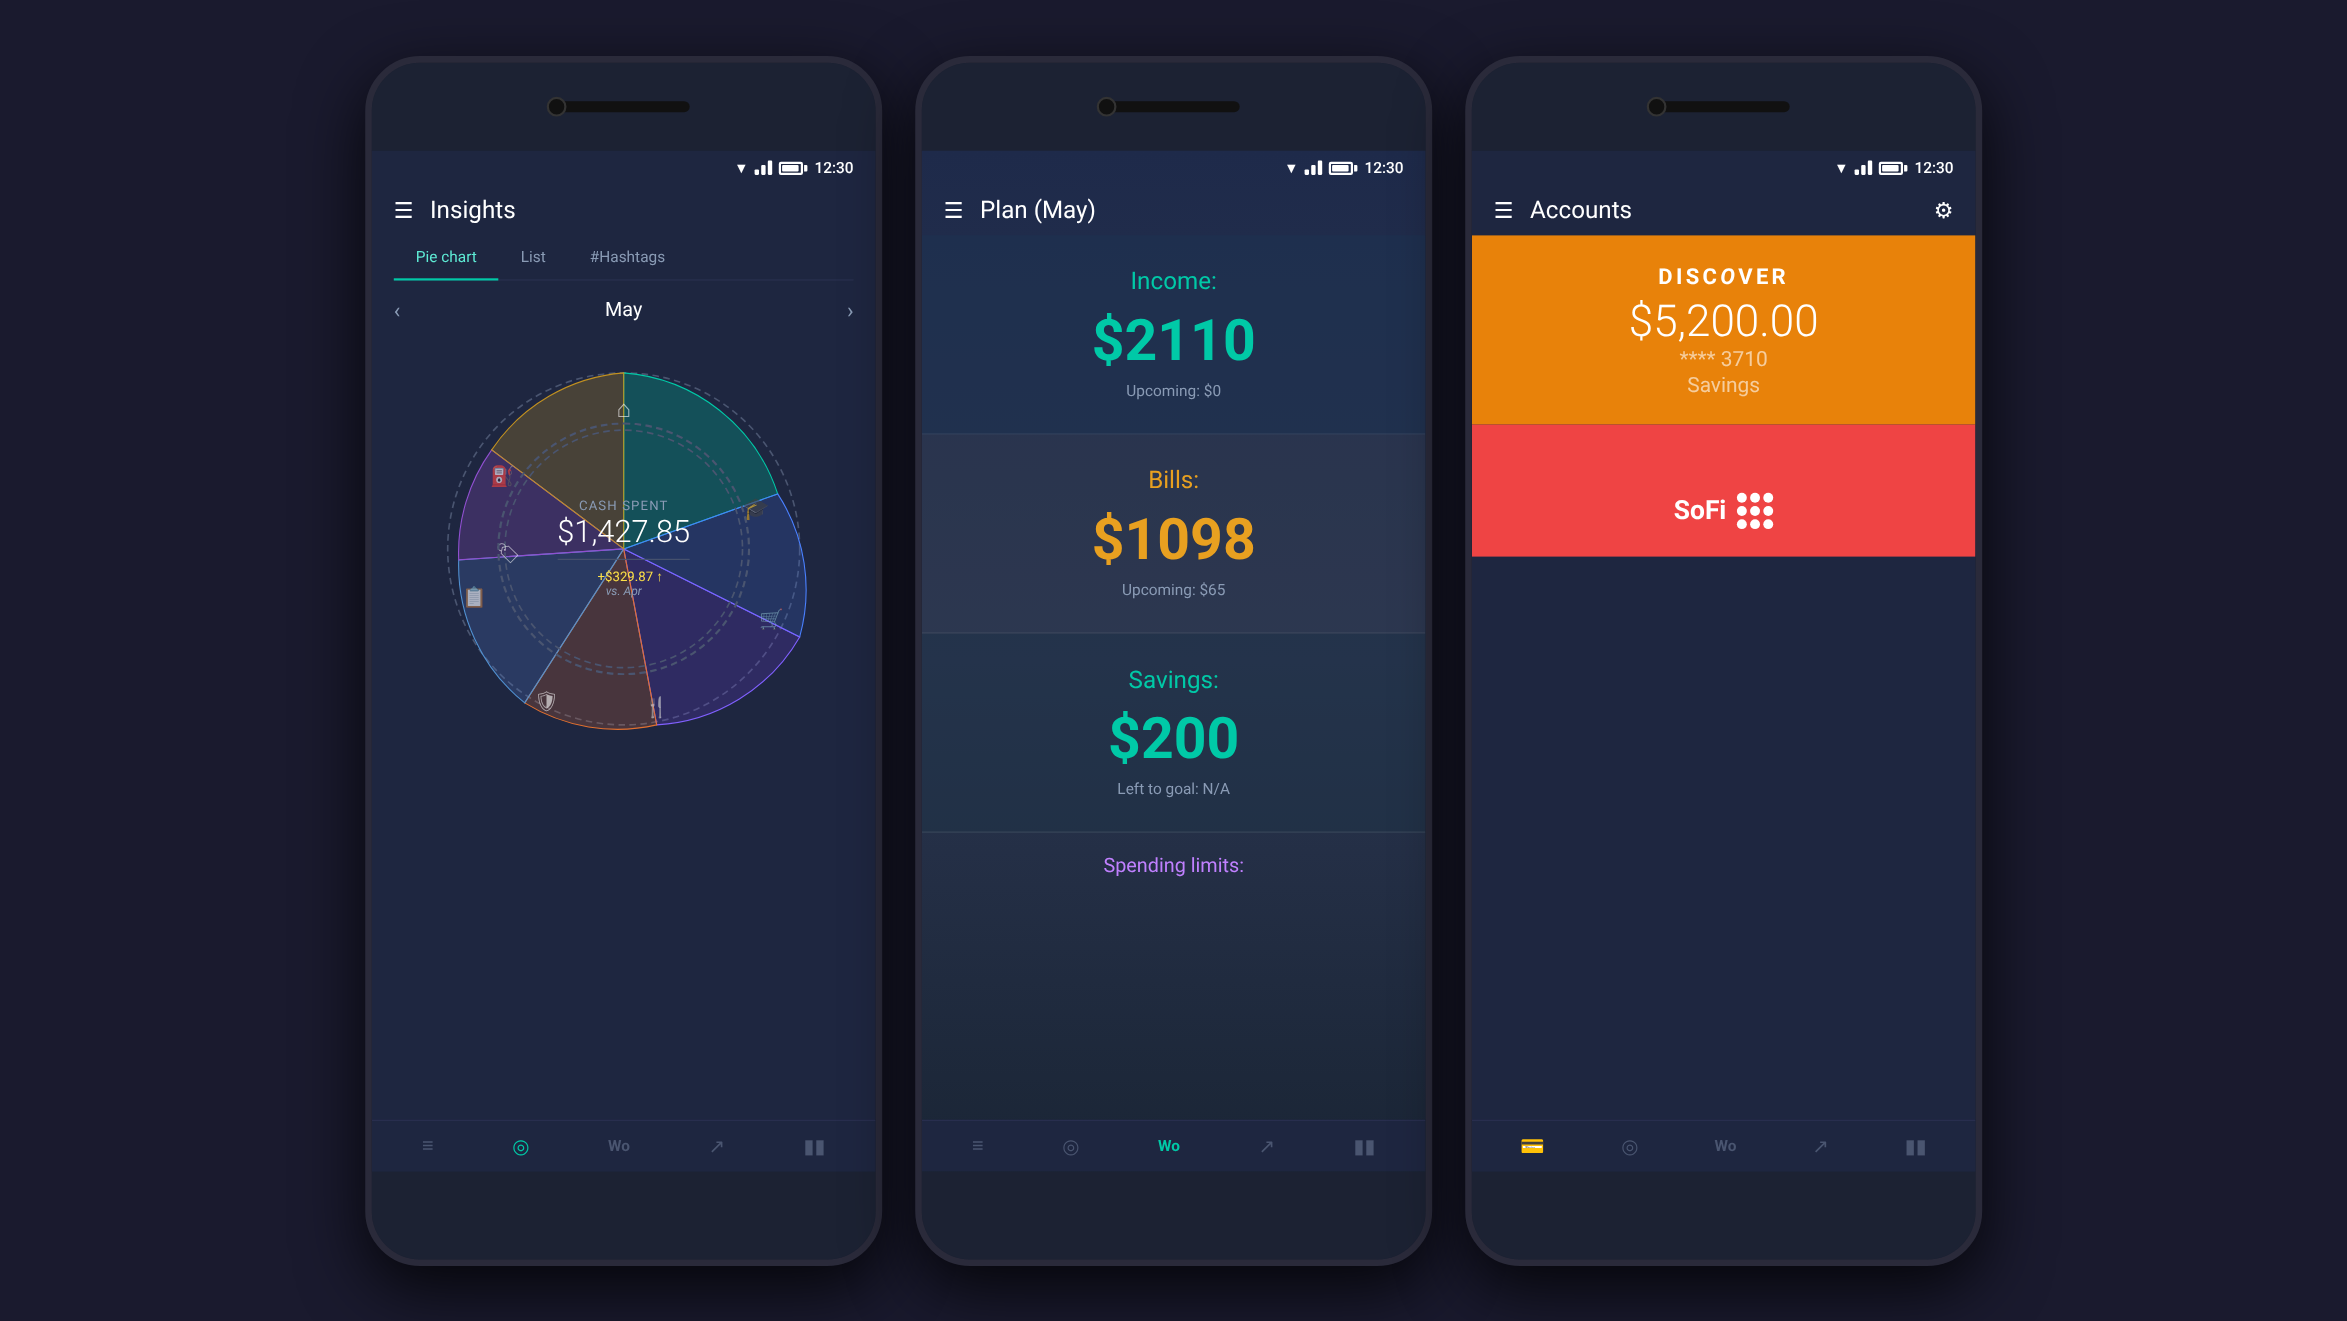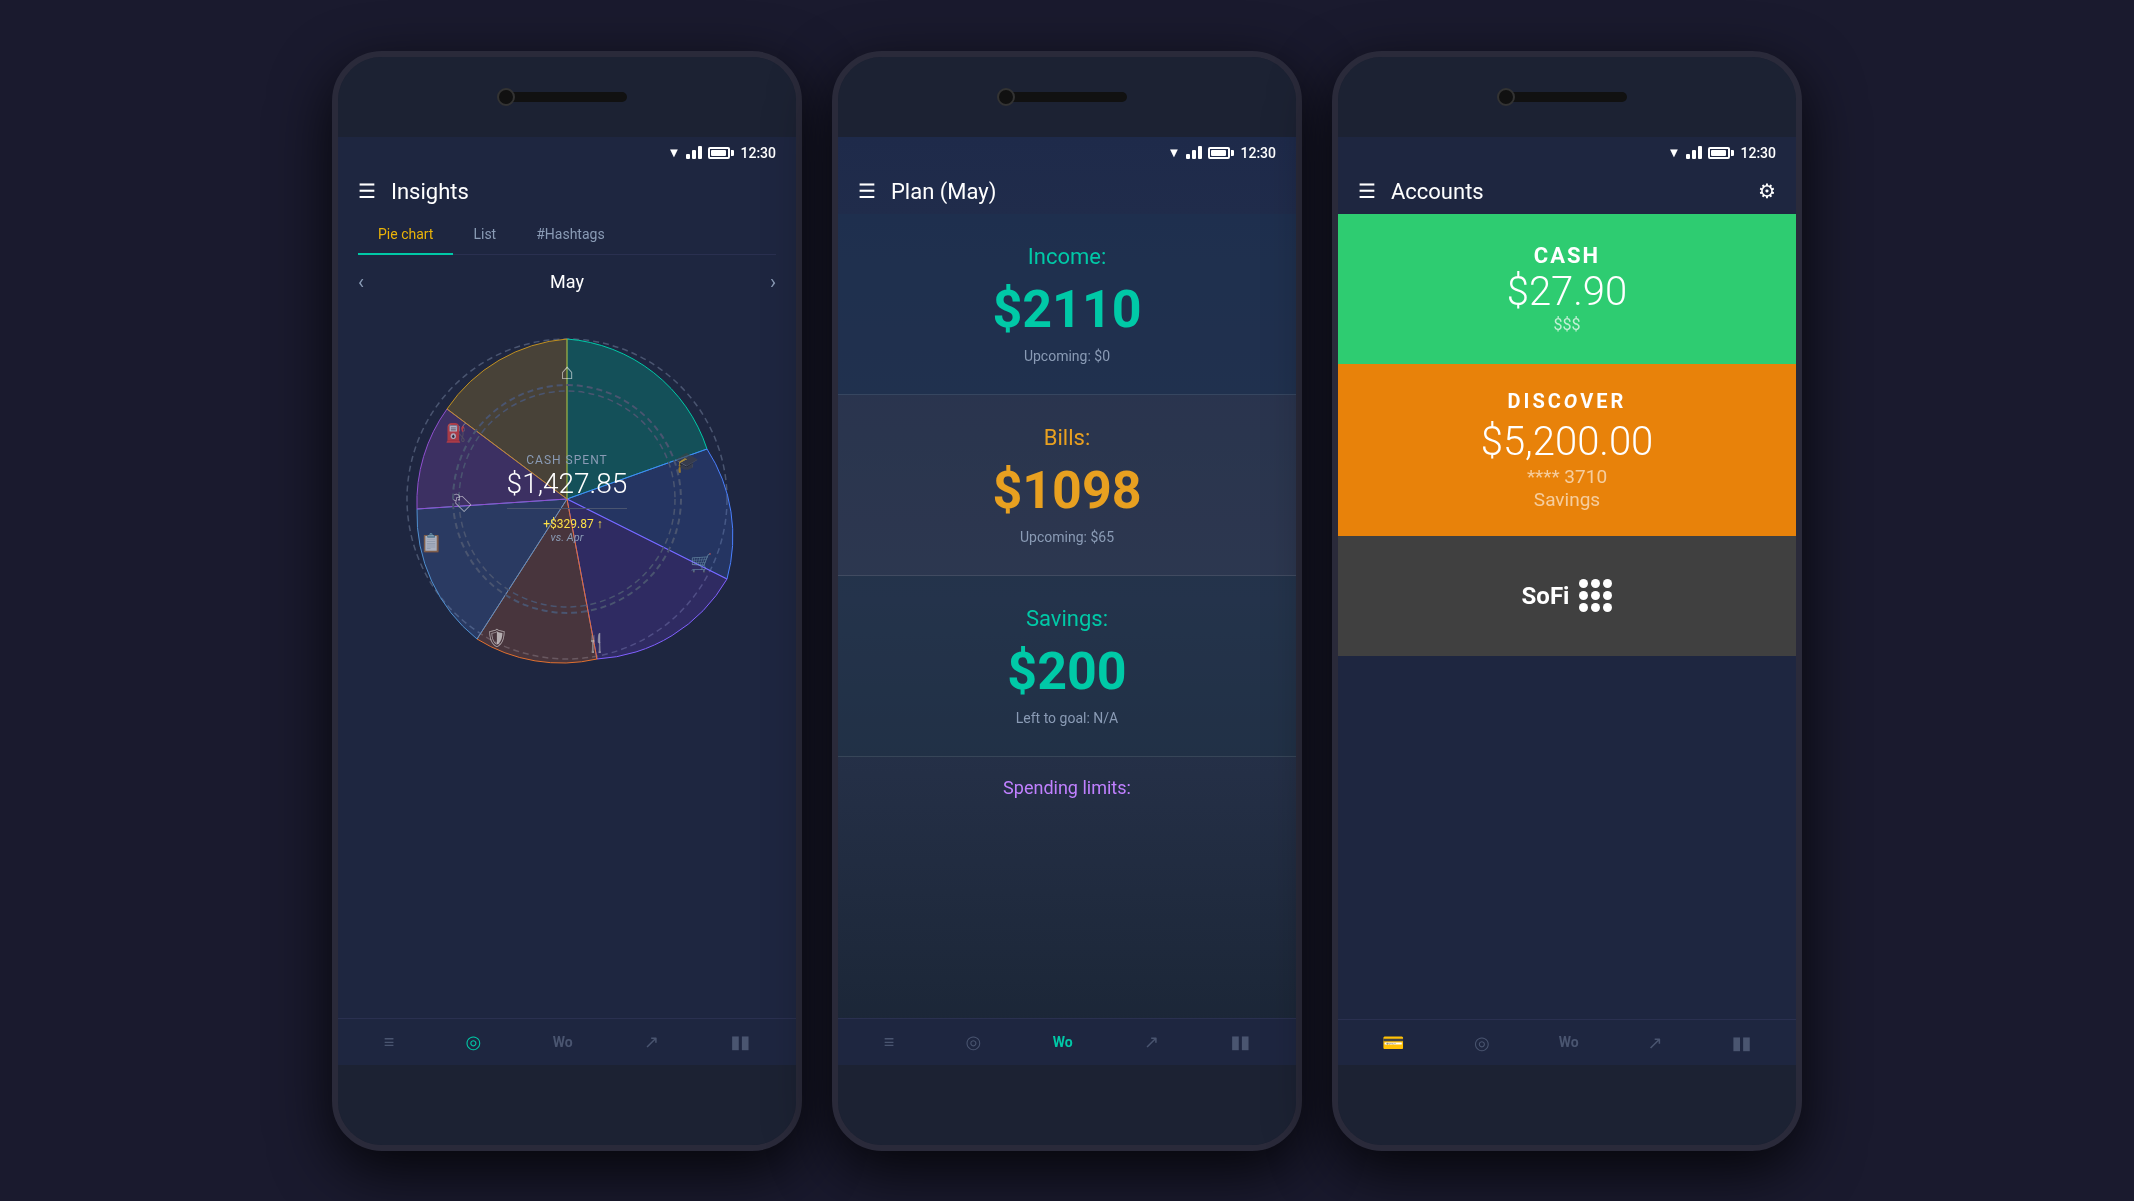--- a/index.html
+++ b/index.html
@@ -97,21 +97,21 @@
       margin: 0 20px;
     }
     .tab-item {
       padding: 12px 20px;
       font-size: 14px;
       color: #8a9bb5;
       cursor: pointer;
       position: relative;
     }
     .tab-item.active {
-      color: #eab308;
+      color: #5eead4;
     }
     .tab-item.active::after {
       content: '';
       position: absolute;
       bottom: -1px;
       left: 0;
       right: 0;
       height: 2px;
       background: #00c9a7;
     }
@@ -195,21 +195,21 @@
       margin: 0;
       padding: 25px 30px;
       display: flex;
       flex-direction: column;
       align-items: center;
       justify-content: center;
       min-height: 150px;
     }
     .card-cash { background: #2ecc71; }
     .card-discover { background: #e8820a; }
-    .card-sofi { background: #404040; }
+    .card-sofi { background: #ef4444; justify-content: flex-end; }
     .account-name { color: white; font-size: 22px; font-weight: 700; letter-spacing: 2px; }
     .account-balance { color: white; font-size: 40px; font-weight: 300; }
     .account-sub { color: rgba(255,255,255,0.7); font-size: 16px; }
     .account-sub-small { color: rgba(255,255,255,0.6); font-size: 19px; }
     .discover-logo {
       color: white;
       font-size: 20px;
       font-weight: 700;
       letter-spacing: 3px;
       margin-bottom: 5px;
@@ -460,25 +460,20 @@
         </div>
         <span class="time">12:30</span>
       </div>
 
       <div class="app-header">
         <span class="hamburger">☰</span>
         <span class="header-title">Accounts</span>
         <span class="gear-icon">⚙</span>
       </div>
 
-      <div class="account-card card-cash">
-        <div class="account-name">CASH</div>
-        <div class="account-balance">$27.90</div>
-        <div class="account-sub">$$$</div>
-      </div>
 
       <div class="account-card card-discover">
         <div class="discover-logo">
           DISC<span style="font-style:italic;">O</span>VER
         </div>
         <div class="account-balance">$5,200.00</div>
         <div class="account-sub-small">**** 3710</div>
         <div class="account-sub-small">Savings</div>
       </div>
 

